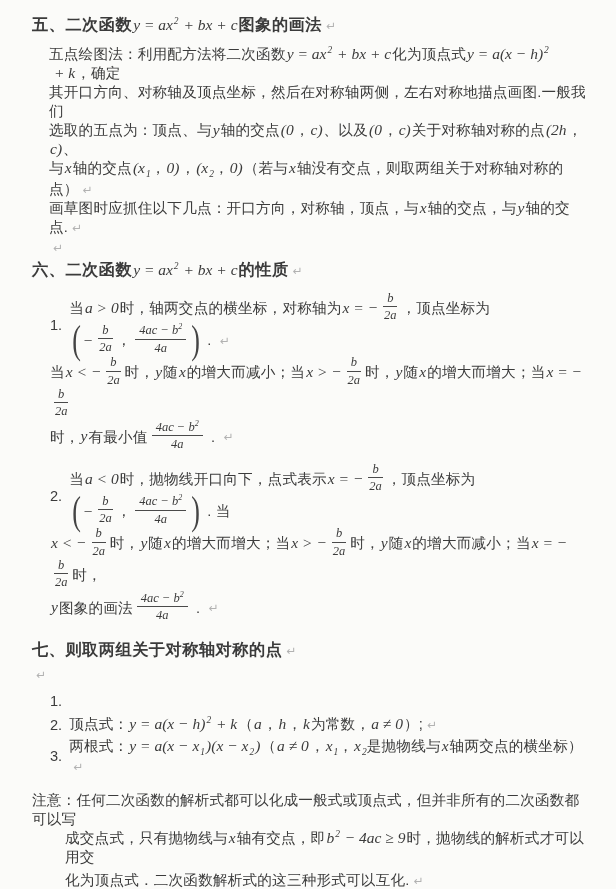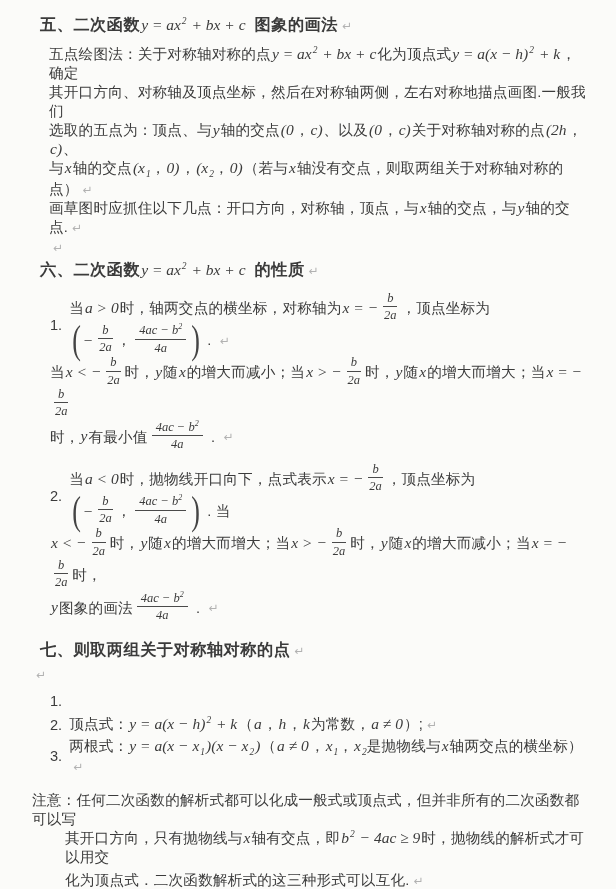--- a/index.html
+++ b/index.html
@@ -18,21 +18,21 @@
   .sub{font-family:"Liberation Serif",serif;font-style:italic;font-size:9.5px;vertical-align:sub;}
   .frac{display:inline-flex;flex-direction:column;align-items:center;vertical-align:middle;margin:0 4px;line-height:1.15;transform:translateY(-2px);}
   .fr-n,.fr-d{font-family:"Liberation Serif",serif;font-style:italic;font-size:12.5px;}
   .fr-n{padding:0 4px 1px;border-bottom:1.2px solid #4a4a4a;}
   .fr-d{padding-top:1px;}
   .frac .sup{font-size:8px;}
   .frac .m{font-size:12.5px;padding:0;}
   .paren-group{display:inline-flex;align-items:center;vertical-align:middle;margin:0 2px;}
   .bigp{font-family:"Liberation Serif",serif;font-size:26px;font-weight:300;transform:scaleY(1.55);display:inline-block;line-height:1;margin:0 1px;color:#444;}
   .pil{color:#b2b2b2;font-size:12px;margin-left:4px;font-family:"DejaVu Sans",sans-serif;}
-  .sec-title .t{font-size:16.2px;font-weight:700;letter-spacing:.5px;margin-left:8px;}
+  .sec-title .t{font-size:16.2px;font-weight:700;letter-spacing:.5px;}
   .sec-title{min-height:22px;}
   .num{font-size:14.6px;font-weight:500;margin-right:7px;flex:none;}
   .indent17{margin-left:17px;}
   .item{margin-left:18px;}
   .hang .line:not(:first-child){padding-left:33px;}
   .blank20{min-height:20px;}
   .blank26{min-height:26px;}
   .mt4{margin-top:4px;}.mt9{margin-top:9px;}.mt2{margin-top:2px;}
   .mt10{margin-top:10px;}.mt12{margin-top:12px;}
   .mt14{margin-top:14px;}.mt16{margin-top:16px;}
@@ -42,21 +42,21 @@
 <body>
 
 <div class="page">
 
   <div class="line sec-title mt4">
       <span class="rich"><span class="t">五、二次函数</span><span class="m">y = ax</span><span class="sup">2</span><span class="m"> + bx + c</span><span class="t">图象的画法</span><span class="pil">↵</span></span>
     </div>
 
   <div class="indent17 mt9">
     <div class="line">
-        <span class="rich"><span class="t">五点绘图法：关于对称轴对称的点</span><span class="m">y = ax</span><span class="sup">2</span><span class="m"> + bx + c</span><span class="t">化为顶点式</span><span class="m">y = a(x − h)</span><span class="sup">2</span><span class="m"> + k</span><span class="t">，确定</span></span>
+        <span class="rich"><span class="t">五点绘图法：利用配方法将二次函数</span><span class="m">y = ax</span><span class="sup">2</span><span class="m"> + bx + c</span><span class="t">化为顶点式</span><span class="m">y = a(x − h)</span><span class="sup">2</span><span class="m"> + k</span><span class="t">，确定</span></span>
       </div>
     <div class="line">
         <span class="rich"><span class="t">其开口方向、对称轴及顶点坐标，然后在对称轴两侧，左右对称地描点画图.一般我们</span></span>
       </div>
     <div class="line">
         <span class="rich"><span class="t">选取的五点为：顶点、与</span><span class="m">y</span><span class="t">轴的交点</span><span class="m">(0</span><span class="t">，</span><span class="m">c)</span><span class="t">、以及</span><span class="m">(0</span><span class="t">，</span><span class="m">c)</span><span class="t">关于对称轴对称的点</span><span class="m">(2h</span><span class="t">，</span><span class="m">c)</span><span class="t">、</span></span>
       </div>
     <div class="line">
         <span class="rich"><span class="t">与</span><span class="m">x</span><span class="t">轴的交点</span><span class="m">(x</span><span class="sub">1</span><span class="t">，</span><span class="m">0)</span><span class="t">，</span><span class="m">(x</span><span class="sub">2</span><span class="t">，</span><span class="m">0)</span><span class="t">（若与</span><span class="m">x</span><span class="t">轴没有交点，则取两组关于对称轴对称的点）</span><span class="pil">↵</span></span>
       </div>
@@ -175,20 +175,20 @@
         <span class="num">3.</span>
         <span class="rich"><span class="t">两根式：</span><span class="m">y = a(x − x</span><span class="sub">1</span><span class="m">)(x − x</span><span class="sub">2</span><span class="m">)</span><span class="t">（</span><span class="m">a ≠ 0</span><span class="t">，</span><span class="m">x</span><span class="sub">1</span><span class="t">，</span><span class="m">x</span><span class="sub">2</span><span class="t">是抛物线与</span><span class="m">x</span><span class="t">轴两交点的横坐标）</span><span class="pil">↵</span></span>
       </div>
   </div>
 
   <div class="hang mt16">
     <div class="line">
         <span class="rich"><span class="t">注意：任何二次函数的解析式都可以化成一般式或顶点式，但并非所有的二次函数都可以写</span></span>
       </div>
     <div class="line">
-        <span class="rich"><span class="t">其开口方向，只有抛物线与</span><span class="m">x</span><span class="t">轴有交点，即</span><span class="m">b</span><span class="sup">2</span><span class="m"> − 4ac ≥ 9</span><span class="t">时，抛物线的解析式才可以用交</span></span>
+        <span class="rich"><span class="t">成交点式，只有抛物线与</span><span class="m">x</span><span class="t">轴有交点，即</span><span class="m">b</span><span class="sup">2</span><span class="m"> − 4ac ≥ 9</span><span class="t">时，抛物线的解析式才可以用交</span></span>
       </div>
     <div class="line">
         <span class="rich"><span class="t">化为顶点式．二次函数解析式的这三种形式可以互化.</span><span class="pil">↵</span></span>
       </div>
   </div>
 
 </div>
 
 </body></html>

